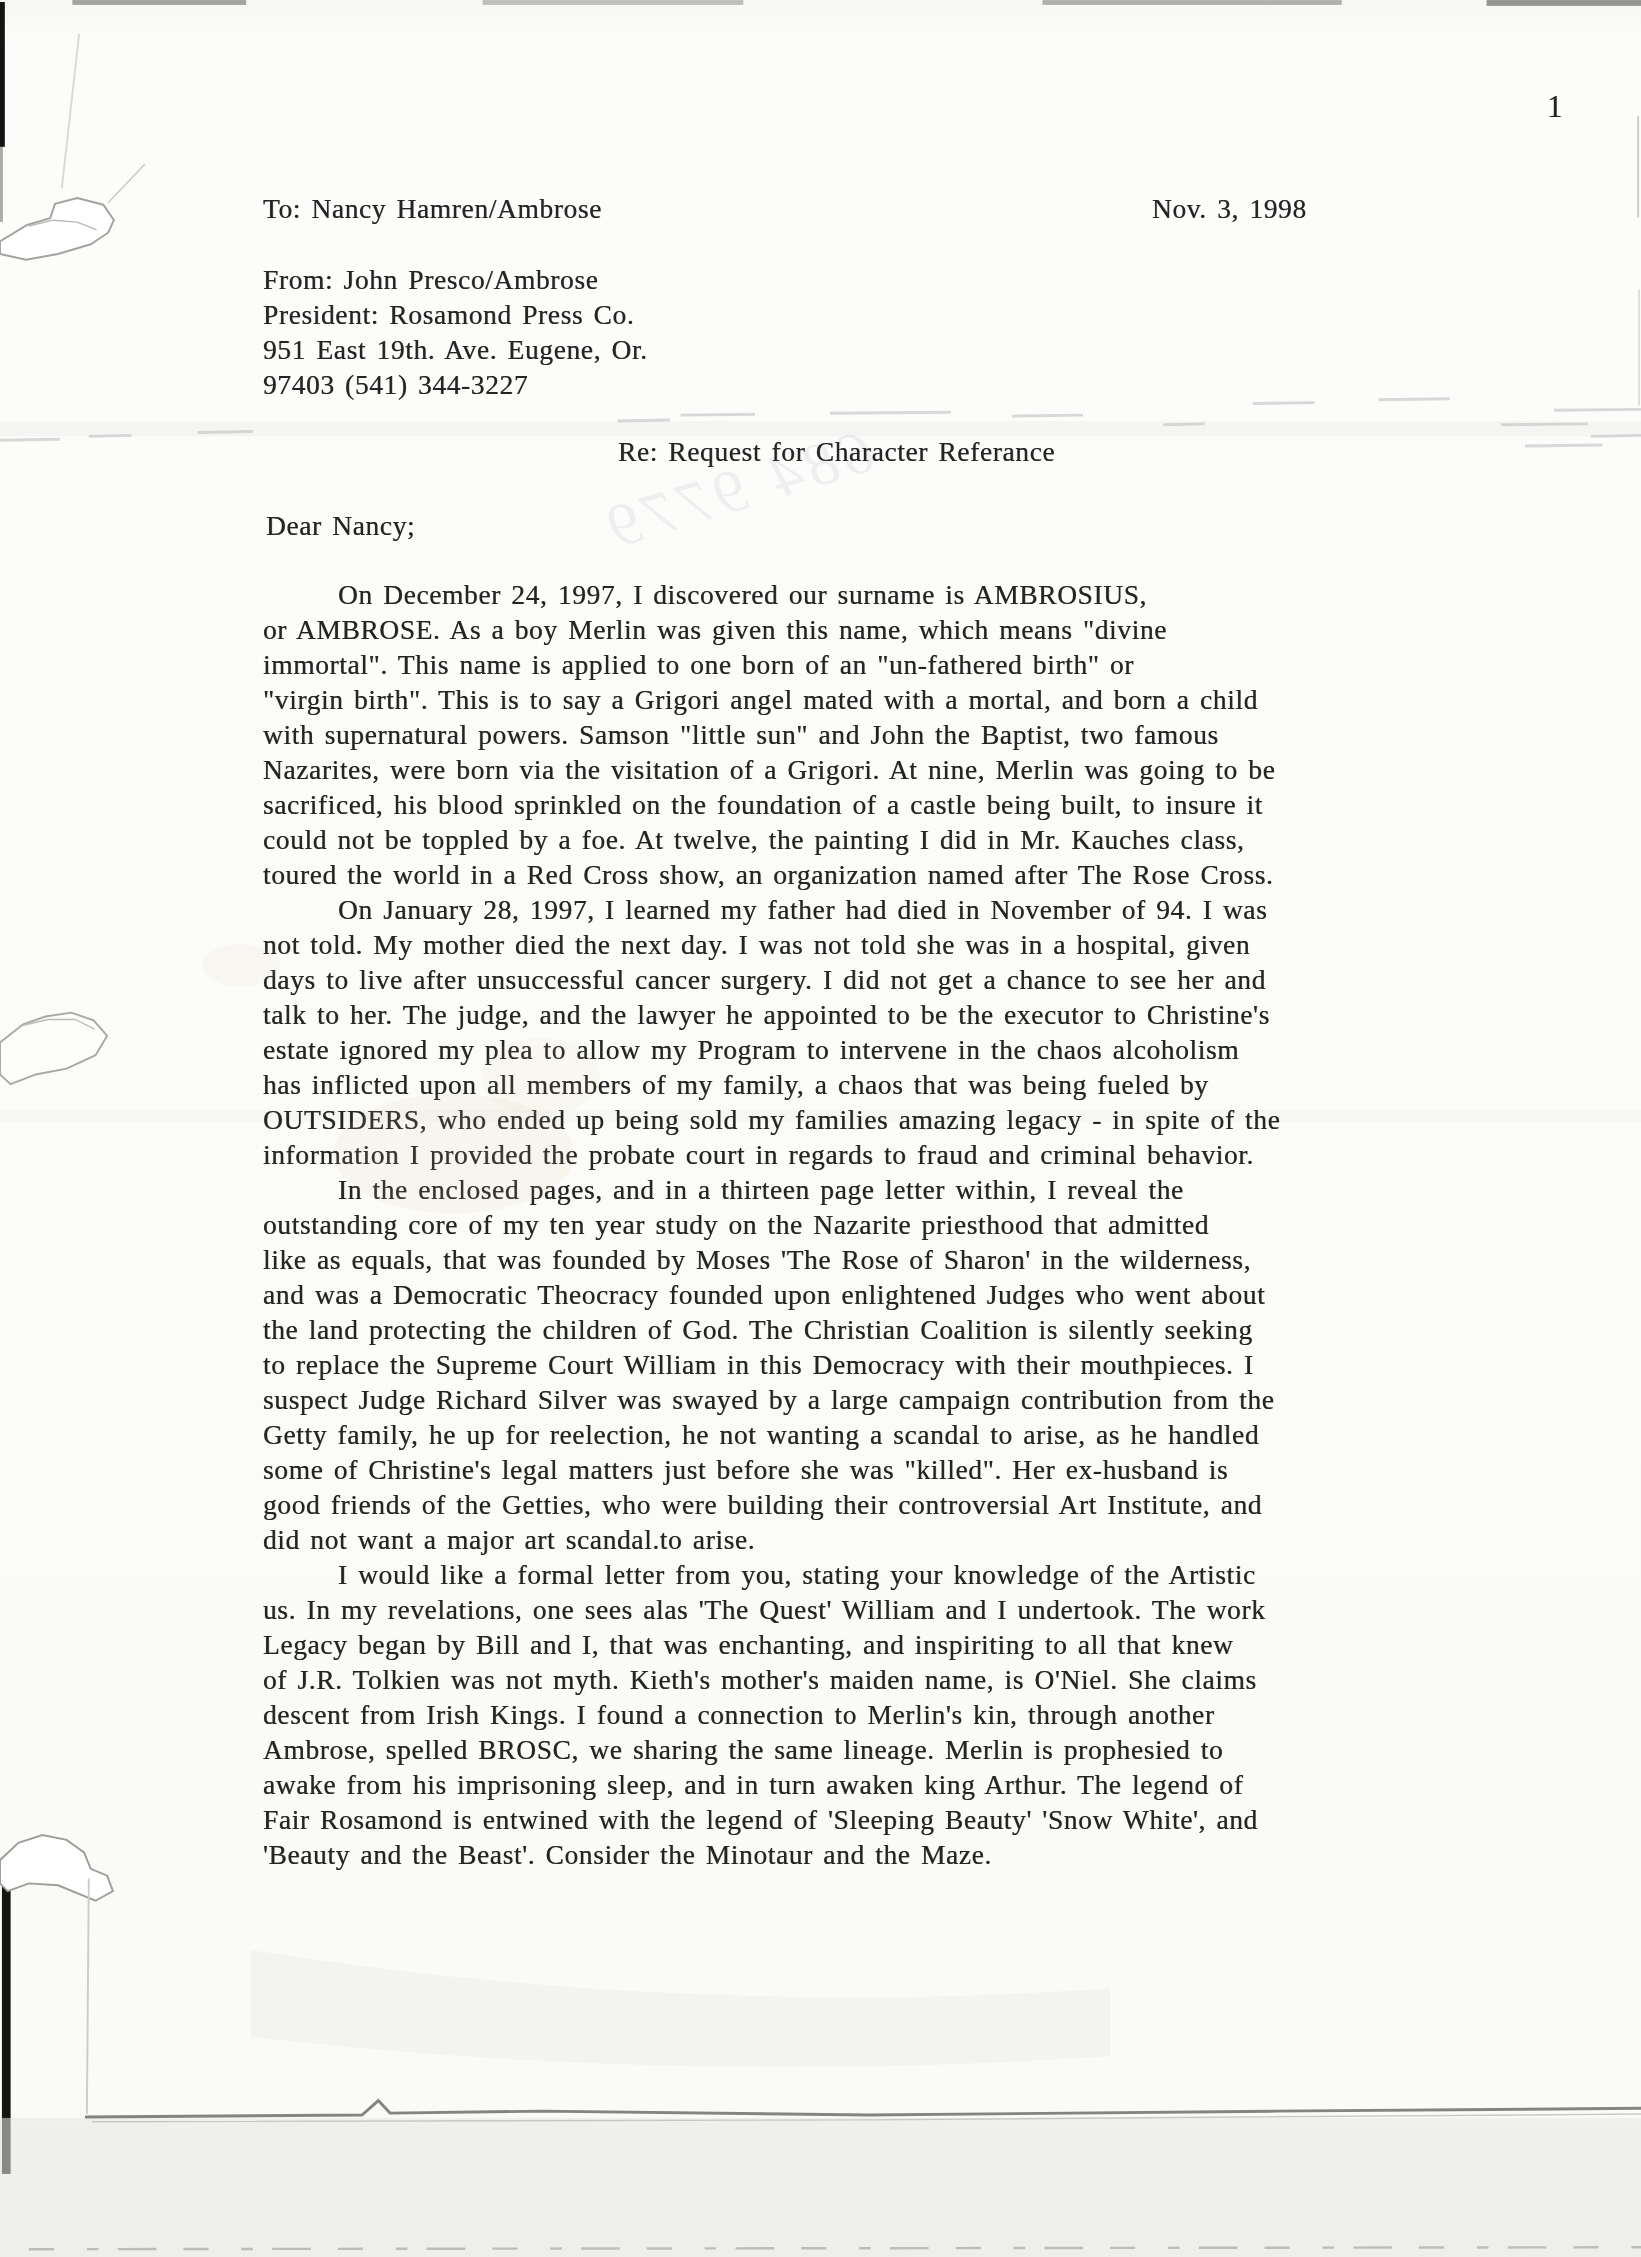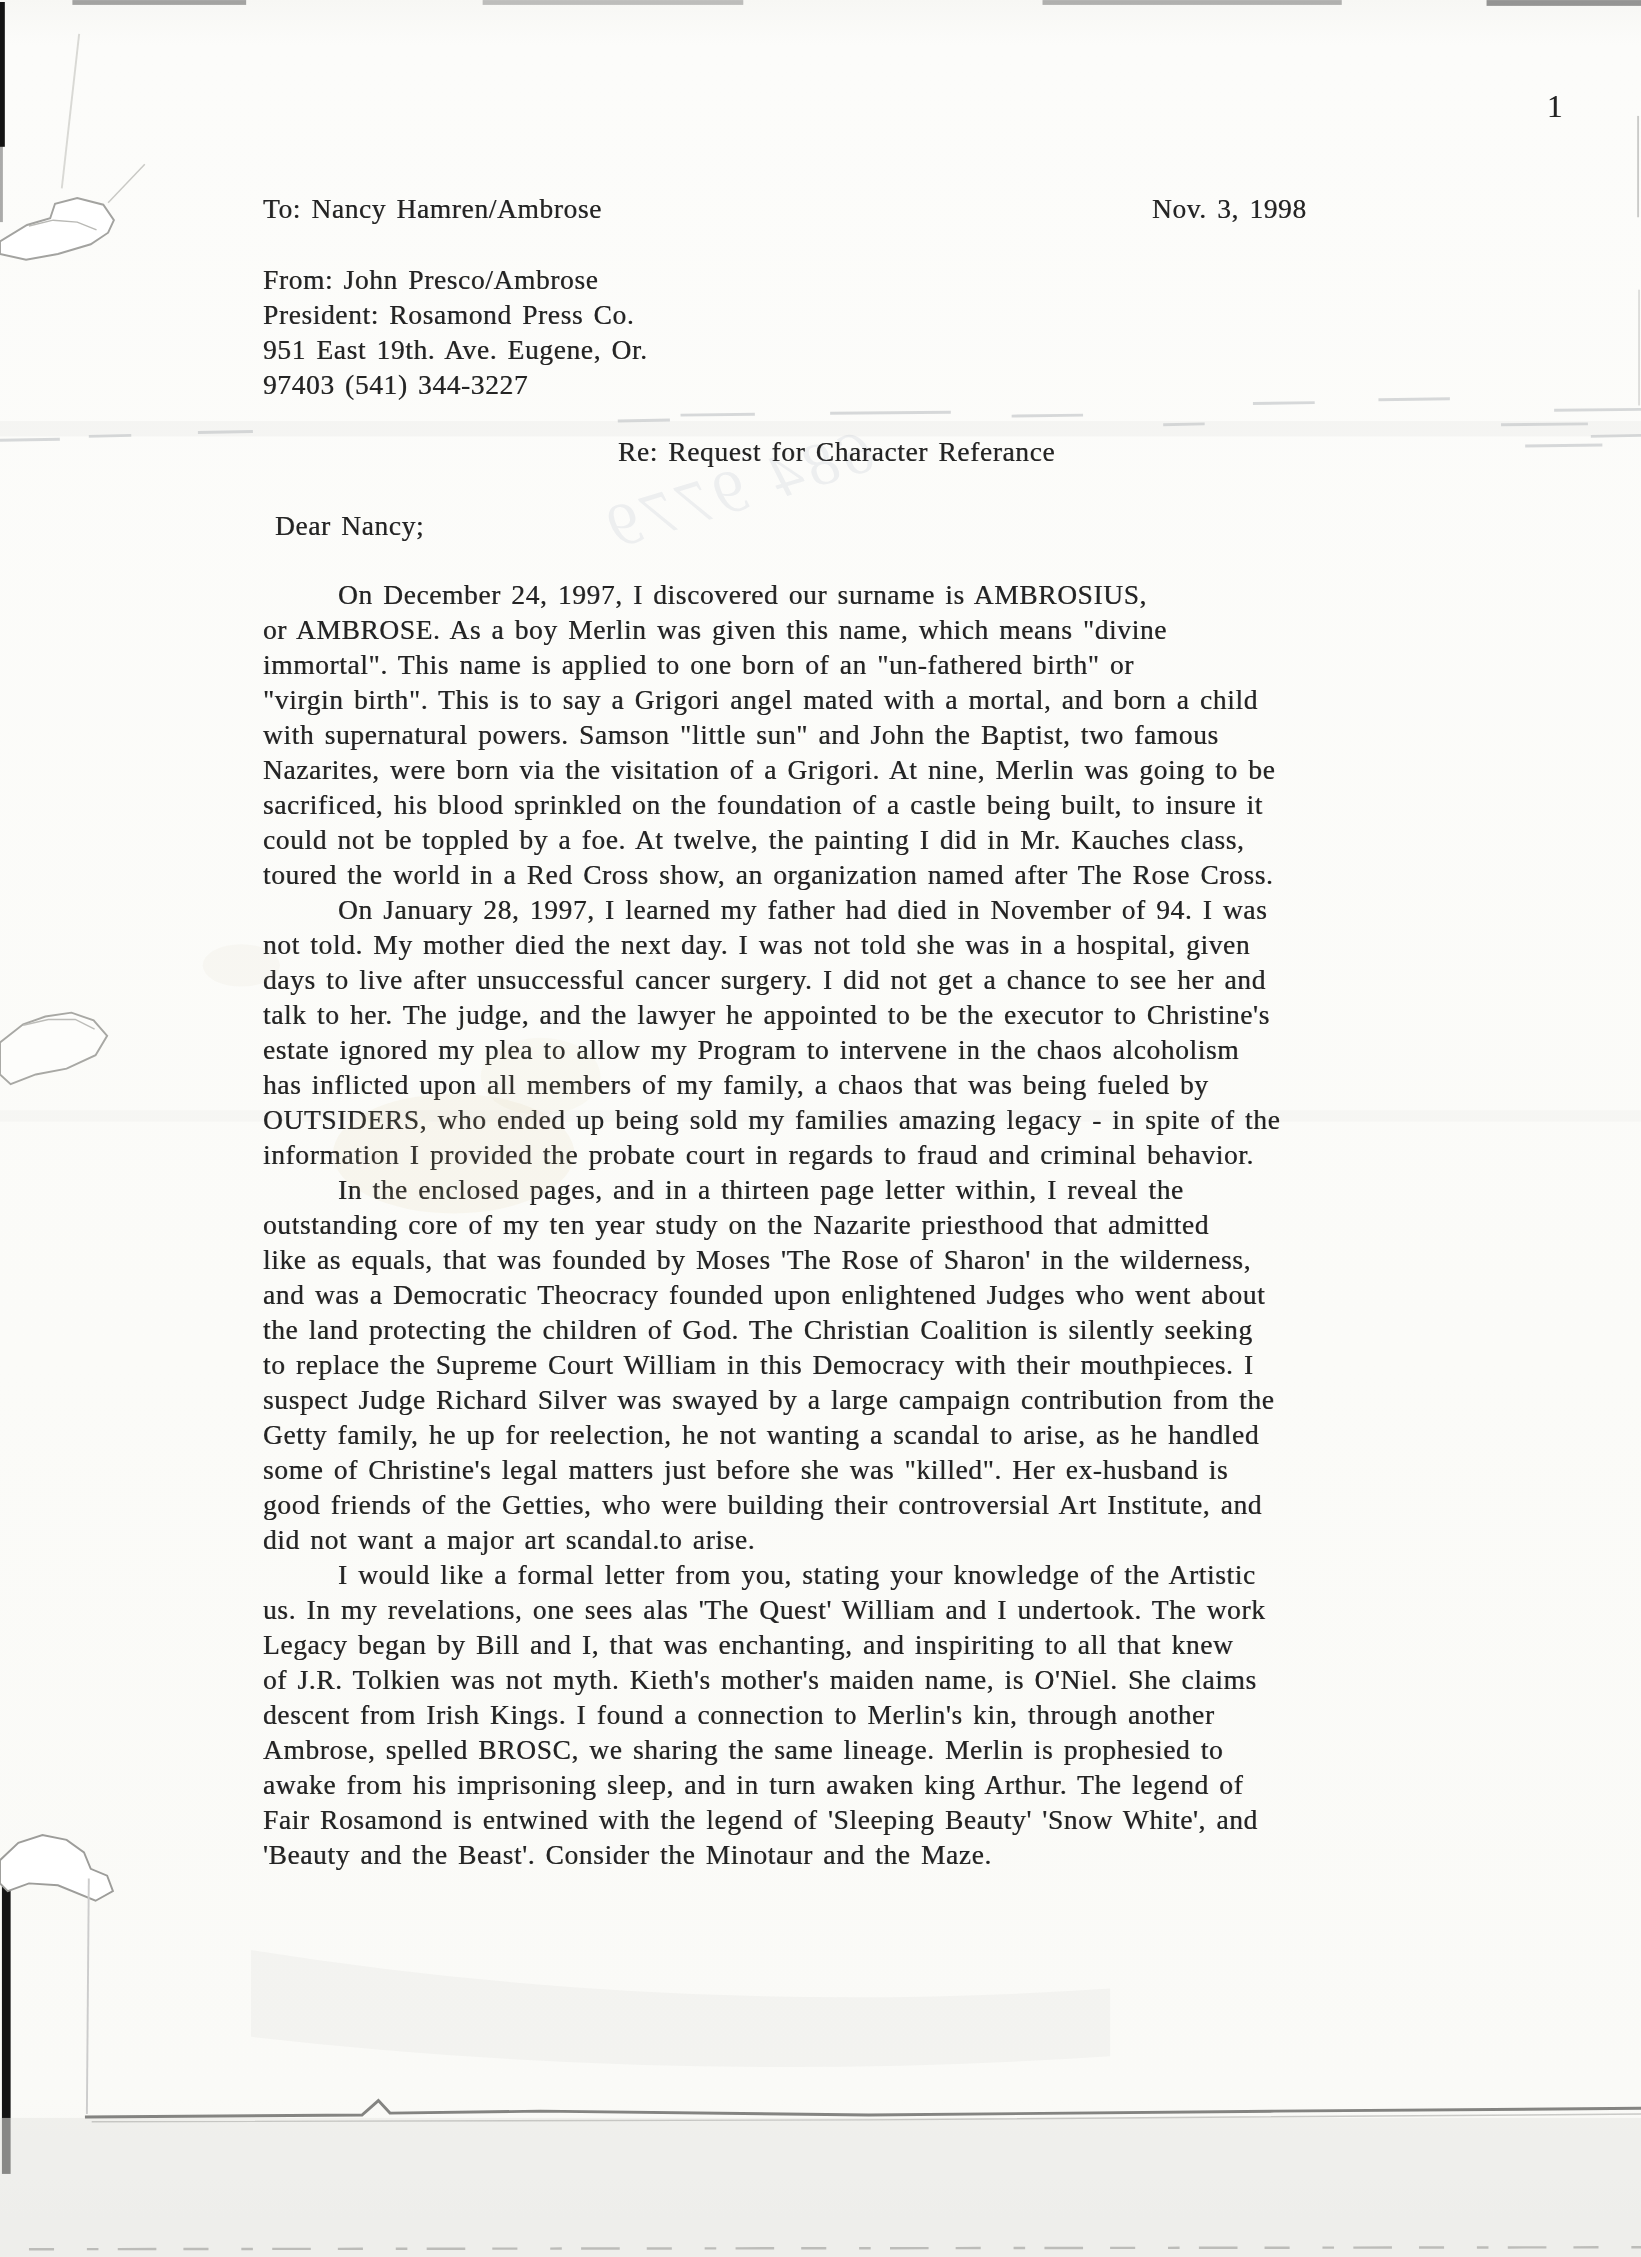--- a/index.html
+++ b/index.html
@@ -22,21 +22,21 @@
   }
   .content{
     position:absolute;left:263px;top:191px;width:1217px;
     font-size:27.5px;line-height:35px;
     letter-spacing:0.6px;word-spacing:2.9px;
   }
   .to-row{position:absolute;top:0;left:0;width:1217px;white-space:nowrap;}
   .to-row .date{position:absolute;left:871px;top:0;margin-left:18px;}
   .from-block{position:absolute;top:71px;left:0;white-space:nowrap;font-family:Liberation Serif, serif;}
   .subject{position:absolute;top:243px;left:355px;white-space:nowrap;}
-  .salutation{position:absolute;top:317px;left:12px;white-space:nowrap;}
+  .salutation{position:absolute;top:317px;left:3px;white-space:nowrap;}
   .body-text{position:absolute;top:386px;left:0;white-space:nowrap;}
   .body-text .line{height:35px;}
   .body-text .line.indent{padding-left:75px;}
   .bleed{
     position:absolute;left:599px;top:454px;
     font-size:62px;font-style:italic;
     color:rgba(140,150,175,0.8);
     opacity:0.16;
     transform:rotate(-17deg) scaleX(-1);
     transform-origin:center;

